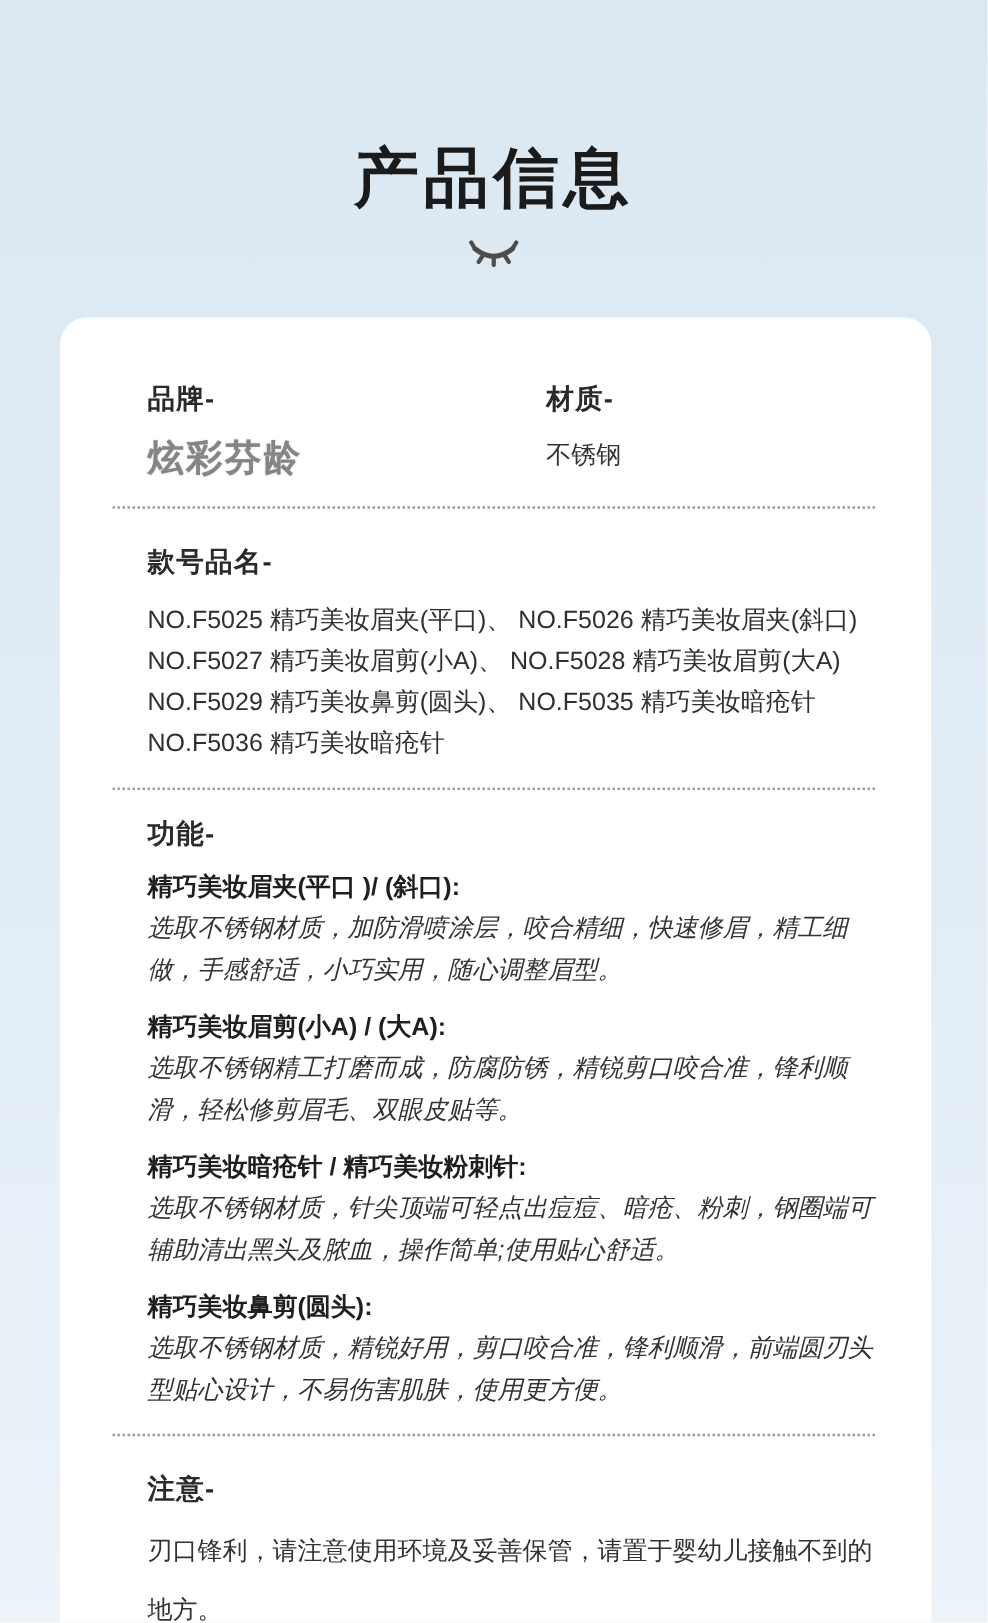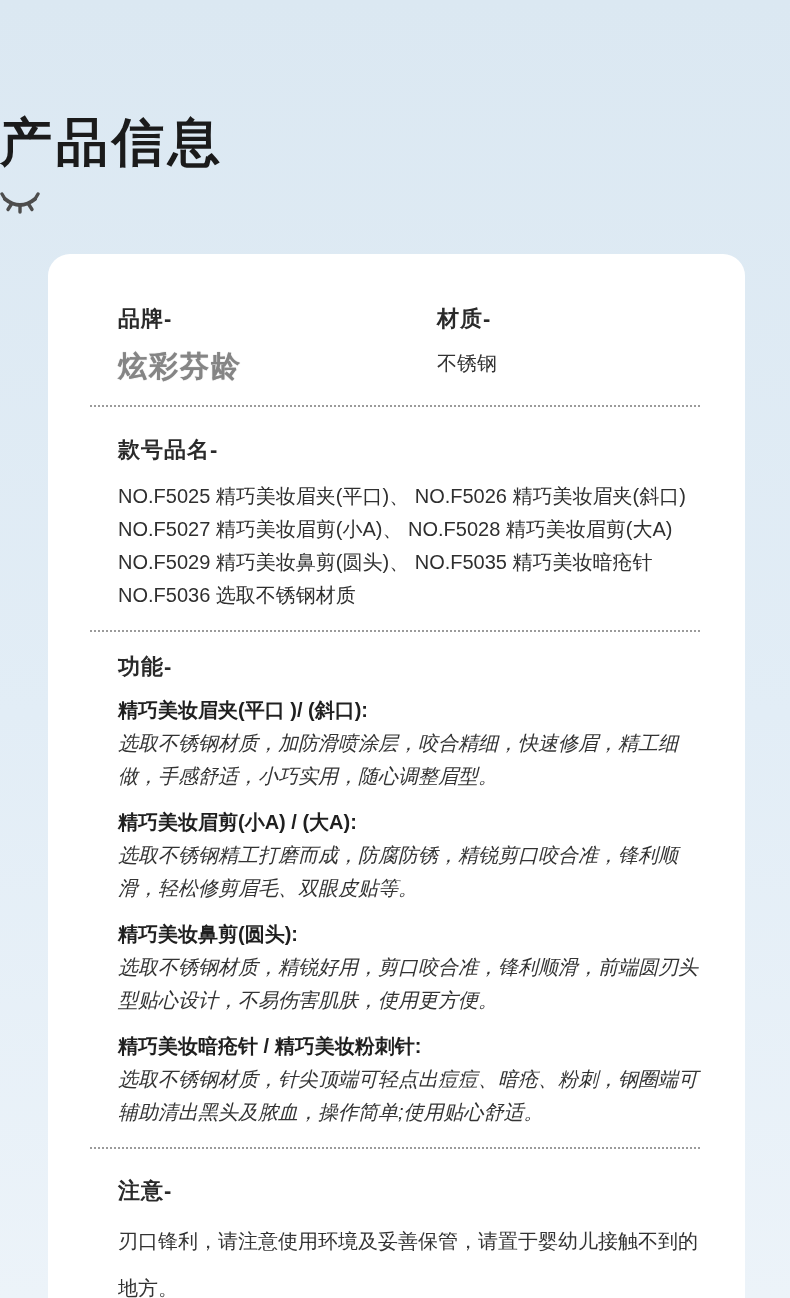--- a/index.html
+++ b/index.html
@@ -4,21 +4,21 @@
 <style>
   * { margin: 0; padding: 0; box-sizing: border-box; }
   html, body { width: 790px; }
   body {
     height: 1298px;
     background: linear-gradient(180deg, #dbe8f2 0%, #e2edf6 55%, #ecf3f9 100%);
     font-family: "Liberation Sans", "DejaVu Sans", sans-serif;
     color: #2f2f2f;
     overflow: hidden;
   }
-  .page-header { text-align: left; padding-top: 108px; }
+  .page-header { text-align: center; padding-top: 108px; }
   .page-title {
     font-size: 52px;
     font-weight: 700;
     letter-spacing: 4px;
     color: #1b1b1b;
   }
   .lash-wrap { margin-top: 14px; height: 26px; }
   .card {
     background: #ffffff;
     border-radius: 22px;
@@ -89,44 +89,44 @@
   </section>
 
   <hr class="divider">
 
   <section class="models-sec inset">
     <div class="sec-label">款号品名-</div>
     <div class="model-lines">
       <div>NO.F5025 精巧美妆眉夹(平口)、 NO.F5026 精巧美妆眉夹(斜口)</div>
       <div>NO.F5027 精巧美妆眉剪(小A)、 NO.F5028 精巧美妆眉剪(大A)</div>
       <div>NO.F5029 精巧美妆鼻剪(圆头)、 NO.F5035 精巧美妆暗疮针</div>
-      <div>NO.F5036 选取不锈钢材质</div>
+      <div>NO.F5036 精巧美妆暗疮针</div>
     </div>
   </section>
 
   <hr class="divider">
 
   <section class="func-sec inset">
     <div class="sec-label">功能-</div>
     <div class="func-items">
       <div class="func-item">
         <div class="func-title">精巧美妆眉夹(平口 )/ (斜口):</div>
         <div class="func-desc">选取不锈钢材质，加防滑喷涂层，咬合精细，快速修眉，精工细做，手感舒适，小巧实用，随心调整眉型。</div>
       </div>
       <div class="func-item">
         <div class="func-title">精巧美妆眉剪(小A) / (大A):</div>
         <div class="func-desc">选取不锈钢精工打磨而成，防腐防锈，精锐剪口咬合准，锋利顺滑，轻松修剪眉毛、双眼皮贴等。</div>
       </div>
       <div class="func-item">
+        <div class="func-title">精巧美妆暗疮针 / 精巧美妆粉刺针:</div>
+        <div class="func-desc">选取不锈钢材质，针尖顶端可轻点出痘痘、暗疮、粉刺，钢圈端可辅助清出黑头及脓血，操作简单;使用贴心舒适。</div>
+      </div>
+      <div class="func-item">
         <div class="func-title">精巧美妆鼻剪(圆头):</div>
         <div class="func-desc">选取不锈钢材质，精锐好用，剪口咬合准，锋利顺滑，前端圆刃头型贴心设计，不易伤害肌肤，使用更方便。</div>
-      </div>
-      <div class="func-item">
-        <div class="func-title">精巧美妆暗疮针 / 精巧美妆粉刺针:</div>
-        <div class="func-desc">选取不锈钢材质，针尖顶端可轻点出痘痘、暗疮、粉刺，钢圈端可辅助清出黑头及脓血，操作简单;使用贴心舒适。</div>
       </div>
     </div>
   </section>
 
   <hr class="divider">
 
   <section class="notice-sec inset">
     <div class="sec-label">注意-</div>
     <div class="notice-text">刃口锋利，请注意使用环境及妥善保管，请置于婴幼儿接触不到的地方。</div>
   </section>

